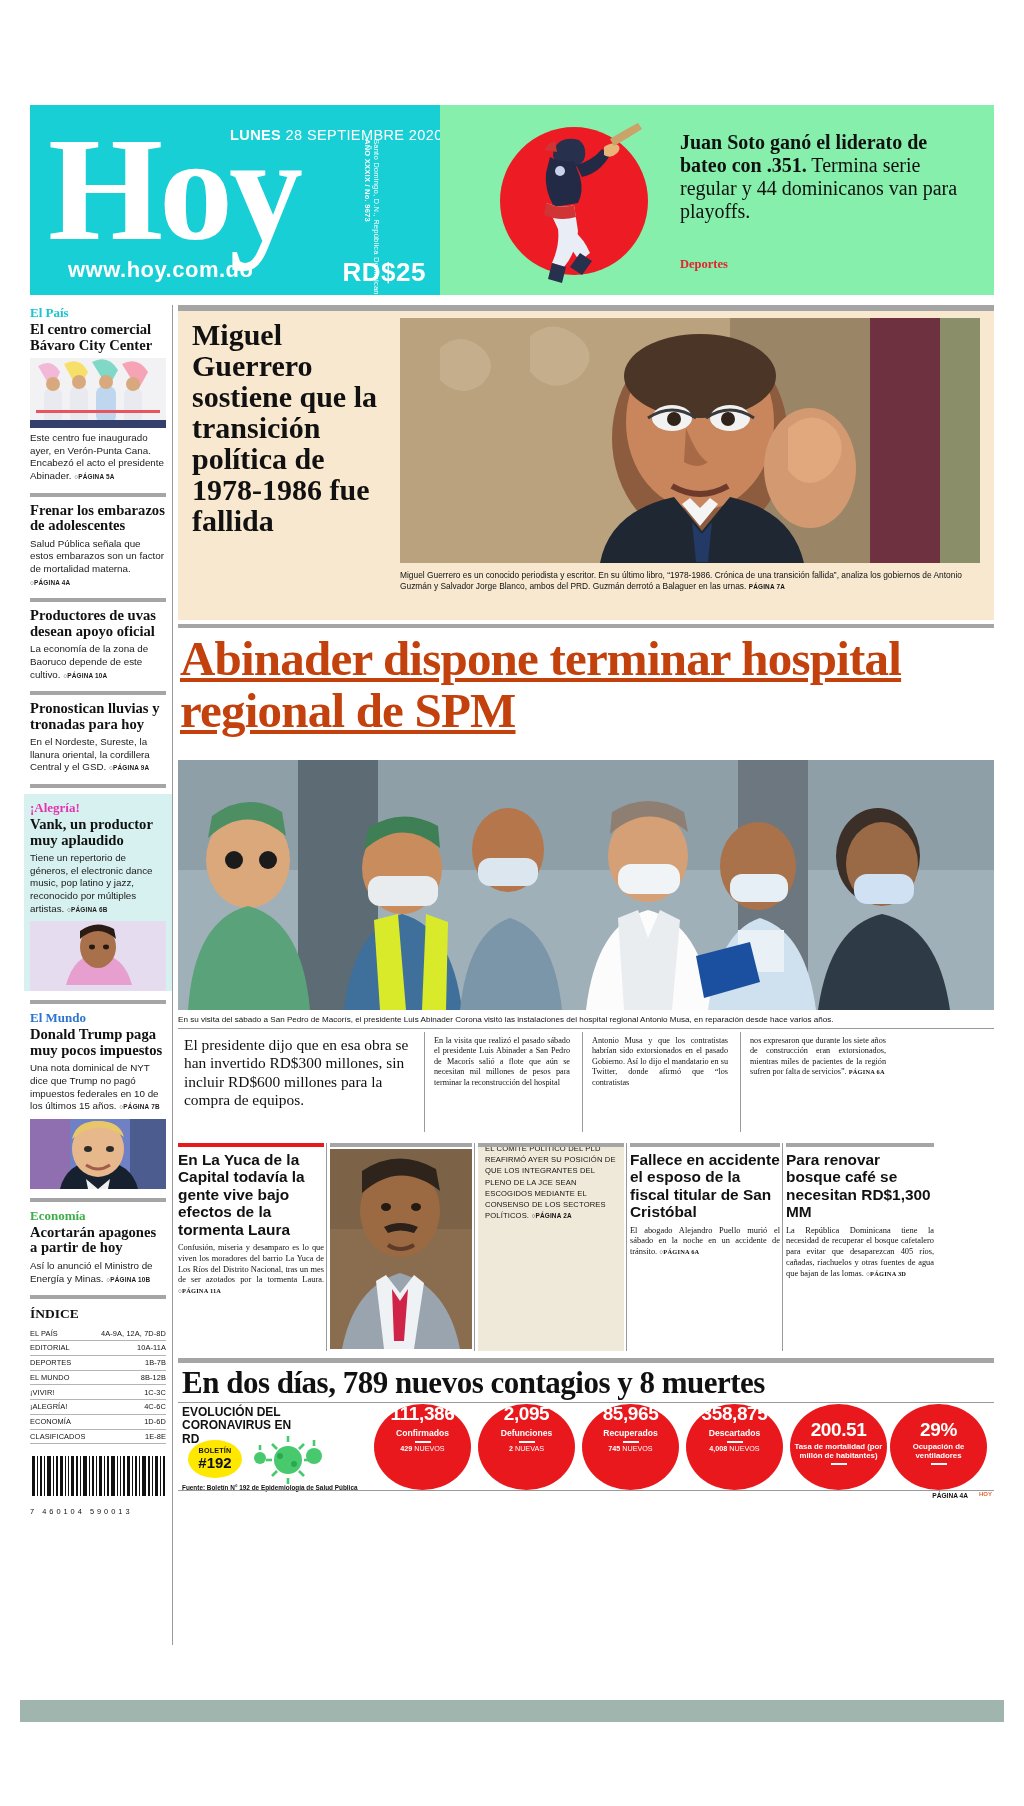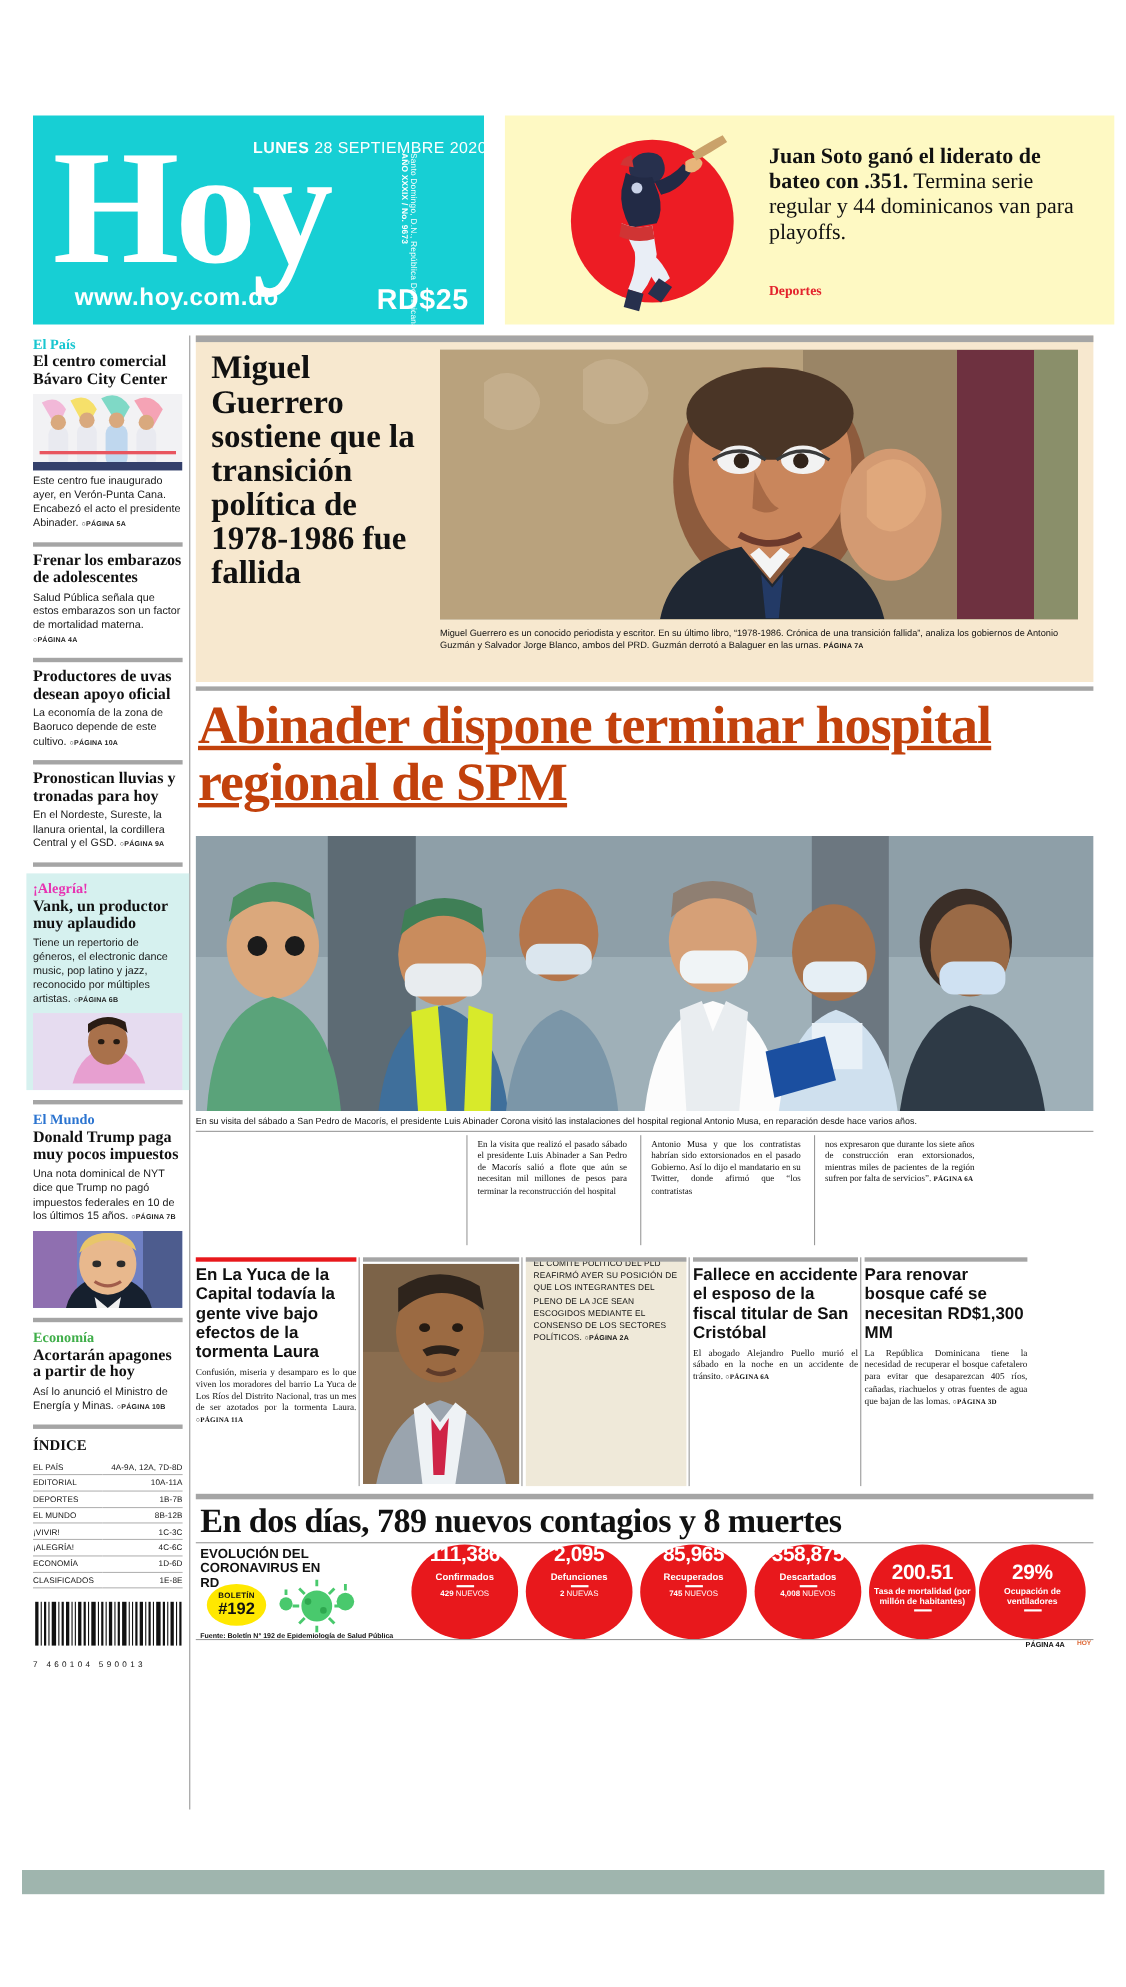--- a/index.html
+++ b/index.html
@@ -3,21 +3,21 @@
 <meta charset="utf-8">
 <style>
   html,body{margin:0;padding:0;background:#ffffff;}
   body{width:1024px;height:1806px;font-family:"Liberation Sans",sans-serif;position:relative;overflow:hidden;}
 
   .page{position:absolute;left:20px;top:100px;width:984px;height:1590px;background:#ffffff;}
 
   
   .masthead{position:absolute;left:10px;top:5px;width:964px;height:190px;}
   .mast-left{position:absolute;left:0;top:0;width:410px;height:190px;background:#17cfd4;}
-  .mast-right{position:absolute;left:410px;top:0;width:554px;height:190px;background:#fef9c3;margin-left:19px;}
+  .mast-right{position:absolute;left:410px;top:0;width:554px;height:190px;background:#86efac;}
   .hoy-logo{position:absolute;left:18px;top:10px;font-family:"Liberation Serif",serif;font-weight:bold;
             font-size:148px;line-height:148px;color:#ffffff;letter-spacing:-4px;}
   .hoy-date{position:absolute;left:200px;top:22px;font-size:14.5px;color:#ffffff;letter-spacing:.4px;white-space:nowrap;}
   .hoy-date b{font-weight:bold;}
   .hoy-vert{position:absolute;left:351px;top:34px;width:130px;
             transform:rotate(90deg);transform-origin:0 0;font-size:7.6px;color:#ffffff;white-space:nowrap;letter-spacing:.2px;}
   .hoy-vert .l2{display:block;font-weight:bold;}
   .hoy-url{position:absolute;left:38px;top:152px;font-size:22px;font-weight:bold;color:#ffffff;letter-spacing:.5px;}
   .hoy-price{position:absolute;right:14px;top:152px;font-size:26px;font-weight:bold;color:#ffffff;letter-spacing:.5px;}
 
@@ -396,20 +396,21 @@
       <path d="M640 250 q12 -84 64 -96 q56 12 68 96z" fill="#2e3a46"></path>
 
       <path d="M518 196 l54 -14 l10 40 l-56 16z" fill="#1b4fa0"></path>
     </svg>
   </div>
   <div class="ab-cap">En su visita del sábado a San Pedro de Macorís, el presidente Luis Abinader Corona visitó las instalaciones del hospital regional Antonio Musa, en reparación desde hace varios años.</div>
 
   <div class="hrule" style="left:158px;top:928px;width:816px;"></div>
 
   <div class="cols">
+    <div class="col-lead">El presidente dijo que en esa obra se han invertido RD$300 millones, sin incluir RD$600 millones para la compra de equipos.</div>
     <div class="vrule" style="left:246px;top:0;height:100px;"></div>
     <div class="col-b" style="left:256px;">En la visita que realizó el pasado sábado el presidente Luis Abinader a San Pedro de Macorís salió a flote que aún se necesitan mil millones de pesos para terminar la reconstrucción del hospital</div>
     <div class="vrule" style="left:404px;top:0;height:100px;"></div>
     <div class="col-b" style="left:414px;">Antonio Musa y que los contratistas habrían sido extorsionados en el pasado Gobierno. Así lo dijo el mandatario en su Twitter, donde afirmó que “los contratistas</div>
     <div class="vrule" style="left:562px;top:0;height:100px;"></div>
     <div class="col-b" style="left:572px;"><span>nos expresaron que durante los siete años de construcción eran extorsionados, mientras miles de pacientes de la región sufren por falta de servicios”.</span> <span class="pgref">PÁGINA 6A</span></div>
   </div>
 
   <div class="briefs" id="briefs">
       <div class="brf" style="left: 0px; width: 146px;">

